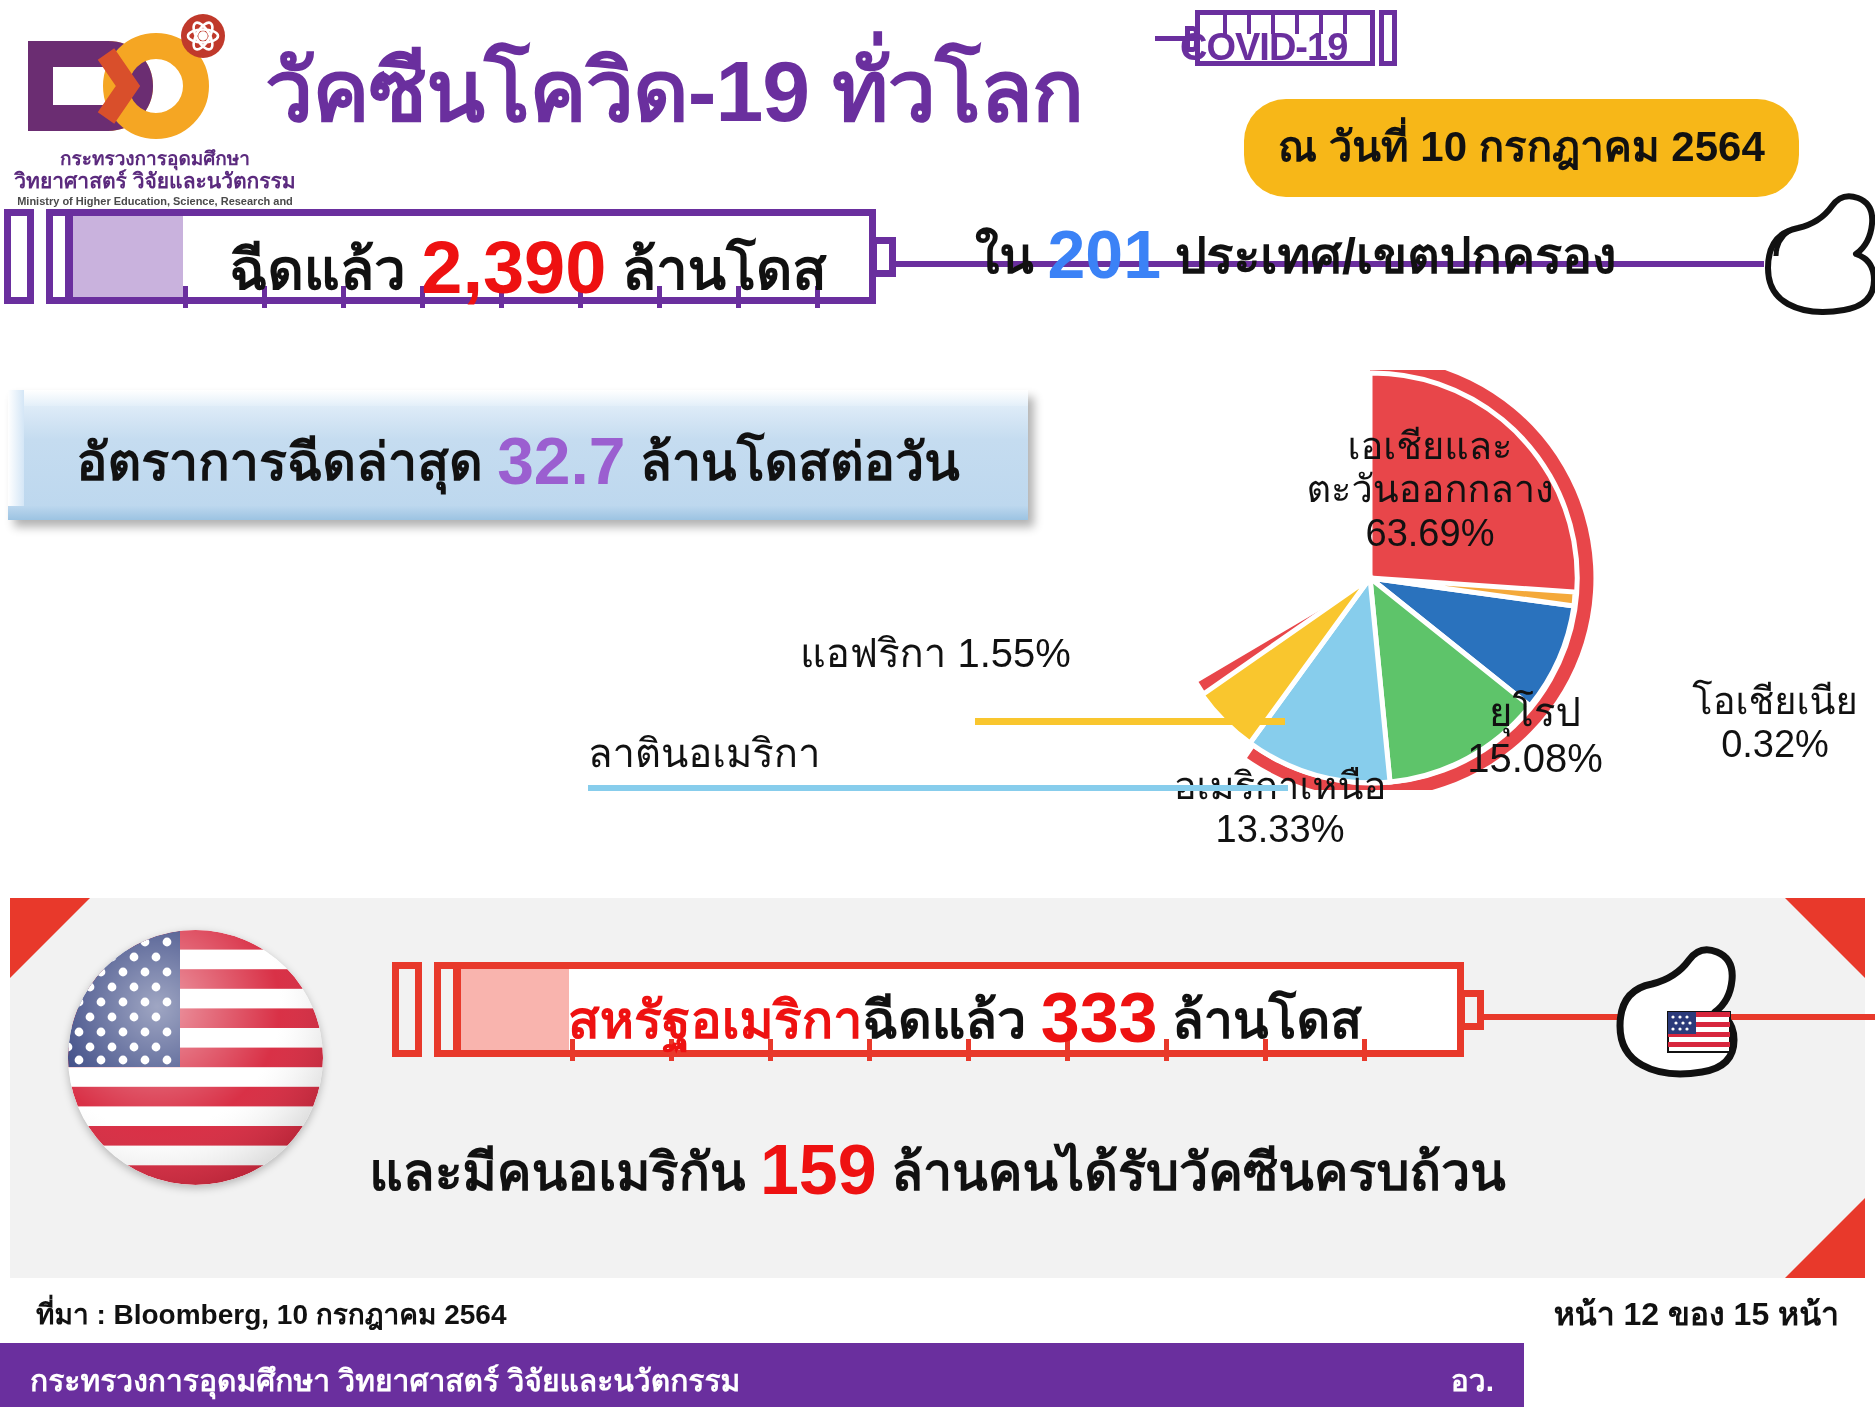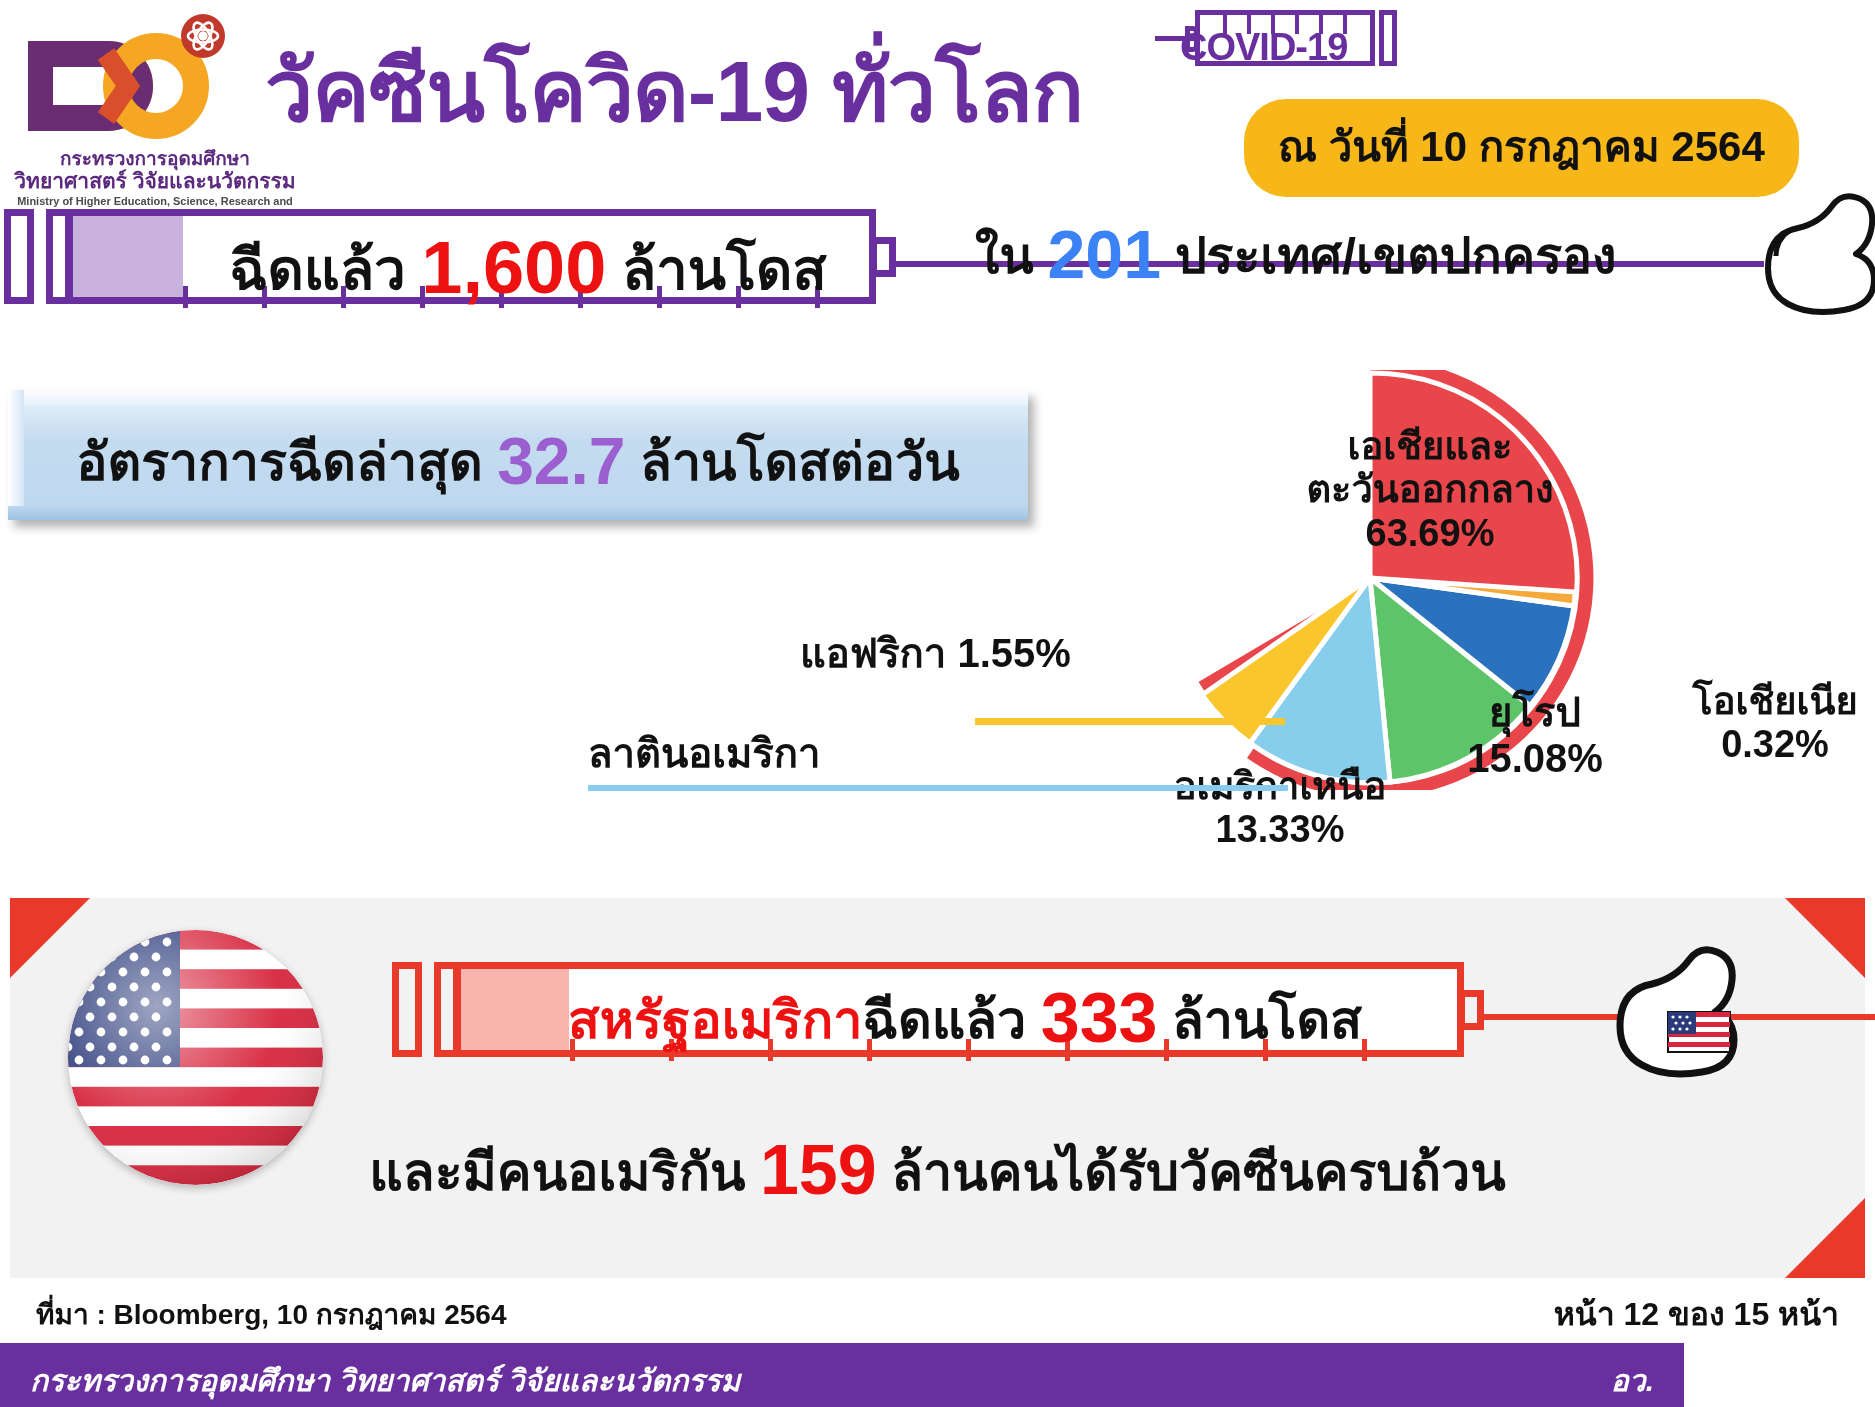--- a/index.html
+++ b/index.html
@@ -73,21 +73,21 @@
     background:linear-gradient(90deg,#ffffff,#d4e6f6);}
   #rate-bar .bev-b{position:absolute;left:0;bottom:0;width:100%;height:14px;
     background:linear-gradient(0deg,#9cc3e2,#bcd7ee);}
   #rate-text{position:absolute;left:0;top:30px;width:1020px;text-align:center;
     font-size:52px;font-weight:bold;color:#111;white-space:nowrap;}
   #rate-text .num{color:#9b5fd0;font-size:66px;vertical-align:-4px;}
 
   
   #pie-wrap{left:1100px;top:370px;width:520px;height:420px;}
   #pie-wrap svg{display:block;}
-  .pie-lbl{position:absolute;font-weight:bold;color:#111;white-space:nowrap;line-height:1.14;}
+  .pie-lbl{position:absolute;font-weight:normal;color:#111;white-space:nowrap;line-height:1.14;}
 
   #lbl-asia{left:1280px;top:425px;width:300px;text-align:center;font-size:38px;}
   #lbl-europe{left:1440px;top:690px;width:190px;text-align:center;font-size:40px;}
   #lbl-oceania{left:1650px;top:680px;width:250px;text-align:center;font-size:38px;}
   #lbl-namerica{left:1150px;top:765px;width:260px;text-align:center;font-size:38px;}
   #lbl-africa{left:800px;top:631px;font-size:40px;}
   #lbl-latam{left:588px;top:730px;font-size:40px;line-height:1.18;}
 
   .leader{position:absolute;height:7px;}
 
@@ -124,21 +124,21 @@
 
   #arm-icon-2{left:1610px;top:940px;width:160px;height:140px;}
 
   #usa-line2{left:10px;top:1130px;width:1855px;text-align:center;font-size:52px;
     font-weight:bold;color:#111;white-space:nowrap;}
   #usa-line2 .num{color:#ee1111;font-size:70px;vertical-align:-4px;}
 
   
   #source-text{left:36px;top:1292px;font-size:28px;font-weight:bold;color:#111;}
   #page-text{right:36px;top:1288px;font-size:32px;font-weight:bold;color:#111;}
-  #footer-bar{left:0;bottom:0;width:1684px;height:64px;background:#6a2f9e;font-style:italic;}
+  #footer-bar{left:0;bottom:0;width:1524px;height:64px;background:#6a2f9e;}
   #footer-left{position:absolute;left:30px;top:14px;font-size:30px;font-weight:bold;color:#fff;}
   #footer-right{position:absolute;right:30px;top:14px;font-size:30px;font-weight:bold;color:#fff;}
 </style>
 </head>
 <body>
 
 <div class="abs" id="logo-block">
   <div class="logo-mark">
     <svg viewBox="0 0 230 130" width="230" height="130">
       <path d="M12 40 h68 a32 32 0 0 1 0 64 h-68 z" fill="none" stroke="#f5a623" stroke-width="26"></path>
@@ -192,21 +192,21 @@
   <div class="s-tick" style="left:574px"></div>
   <div class="s-tick" style="left:653px"></div>
   <div class="s-tick" style="left:732px"></div>
   <div class="s-tick" style="left:811px"></div>
   <div class="s-hub"></div>
   <div class="s-needle"></div>
 </div>
 
 <div class="abs" id="syringe1-text">
   <span>ฉีดแล้ว</span>
-  <span class="num">1,600</span>
+  <span class="num">2,390</span>
   <span>ล้านโดส</span>
 </div>
 
 <div class="abs" id="countries-text">
   <span>ใน</span>
   <span class="num">201</span>
   <span>ประเทศ/เขตปกครอง</span>
 </div>
 
 <div class="abs" id="arm-icon-1">

